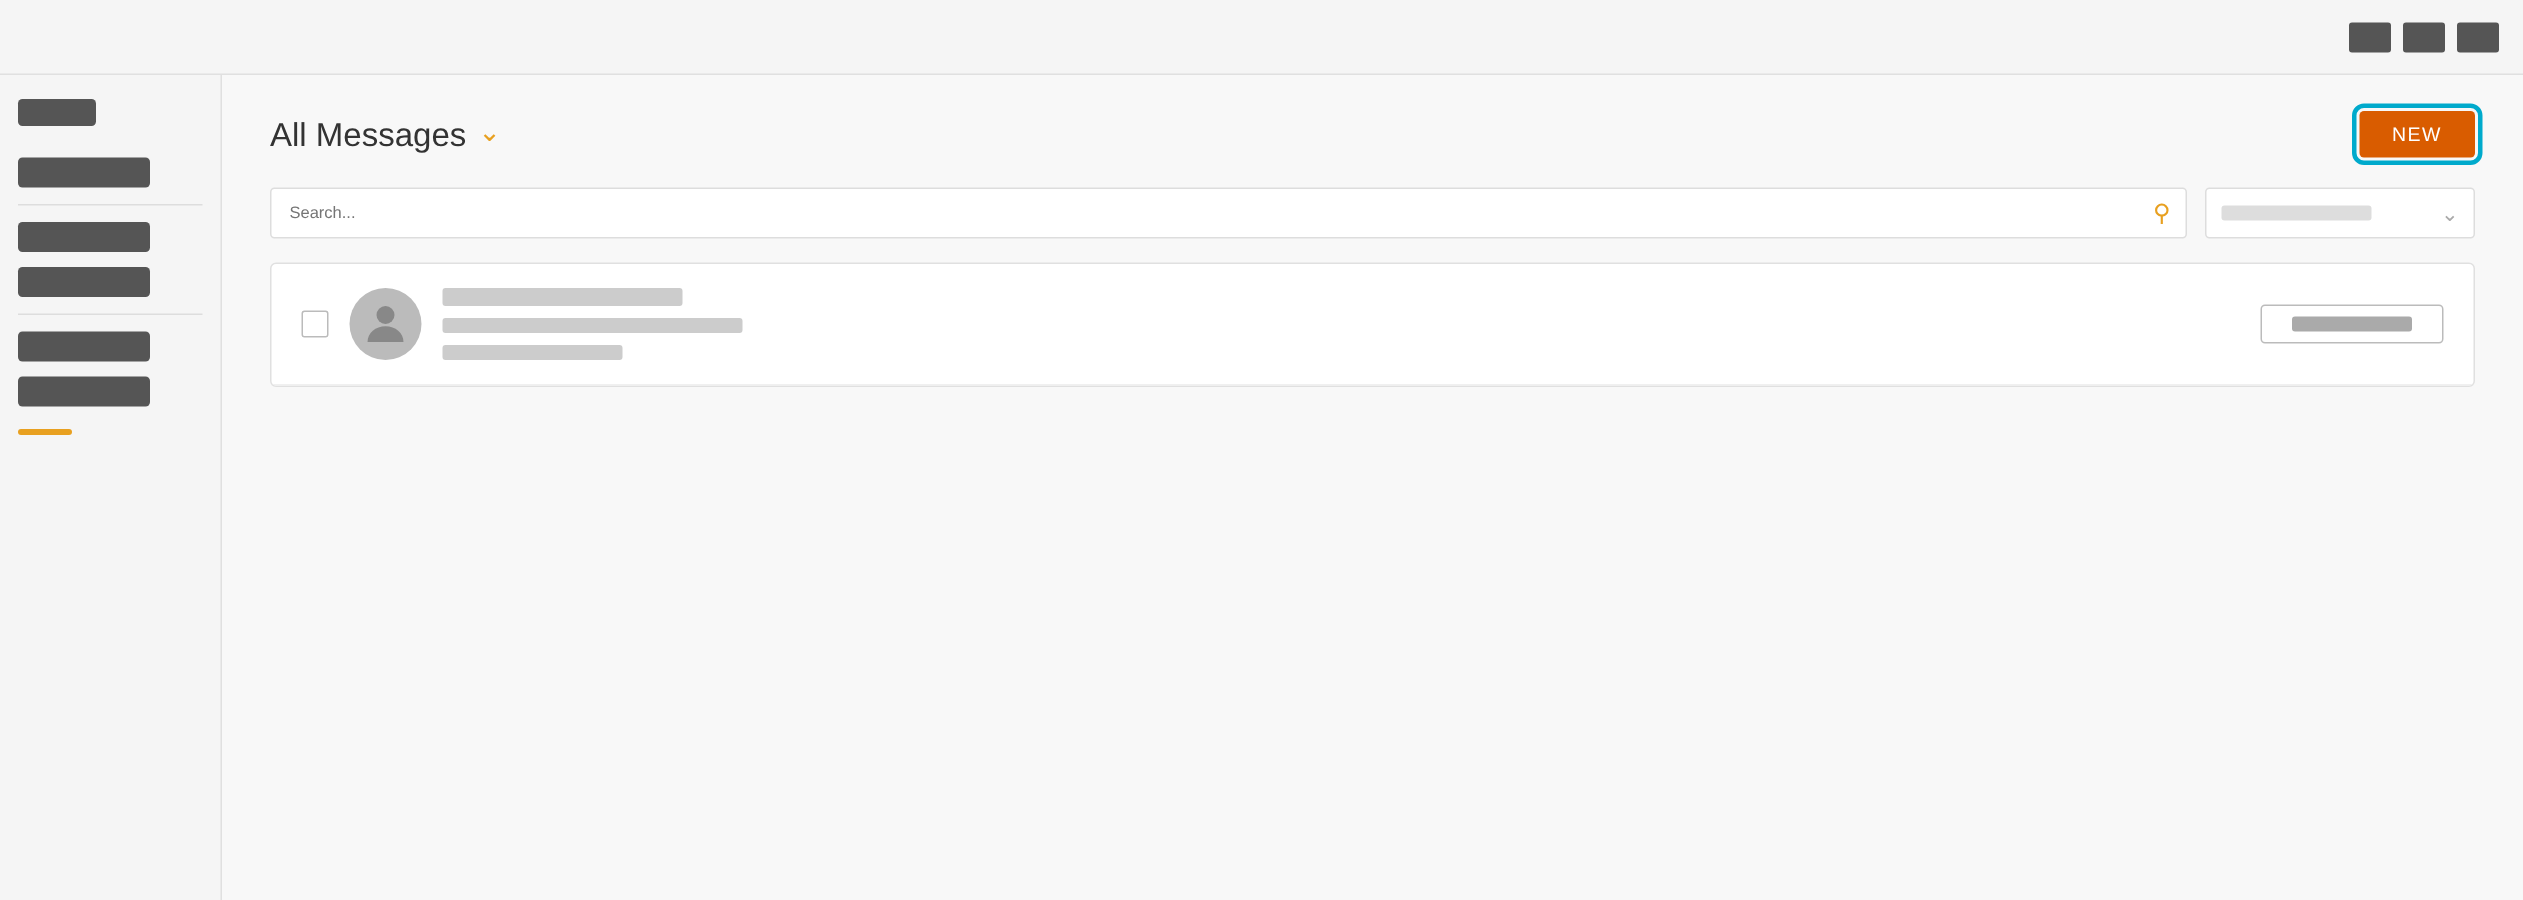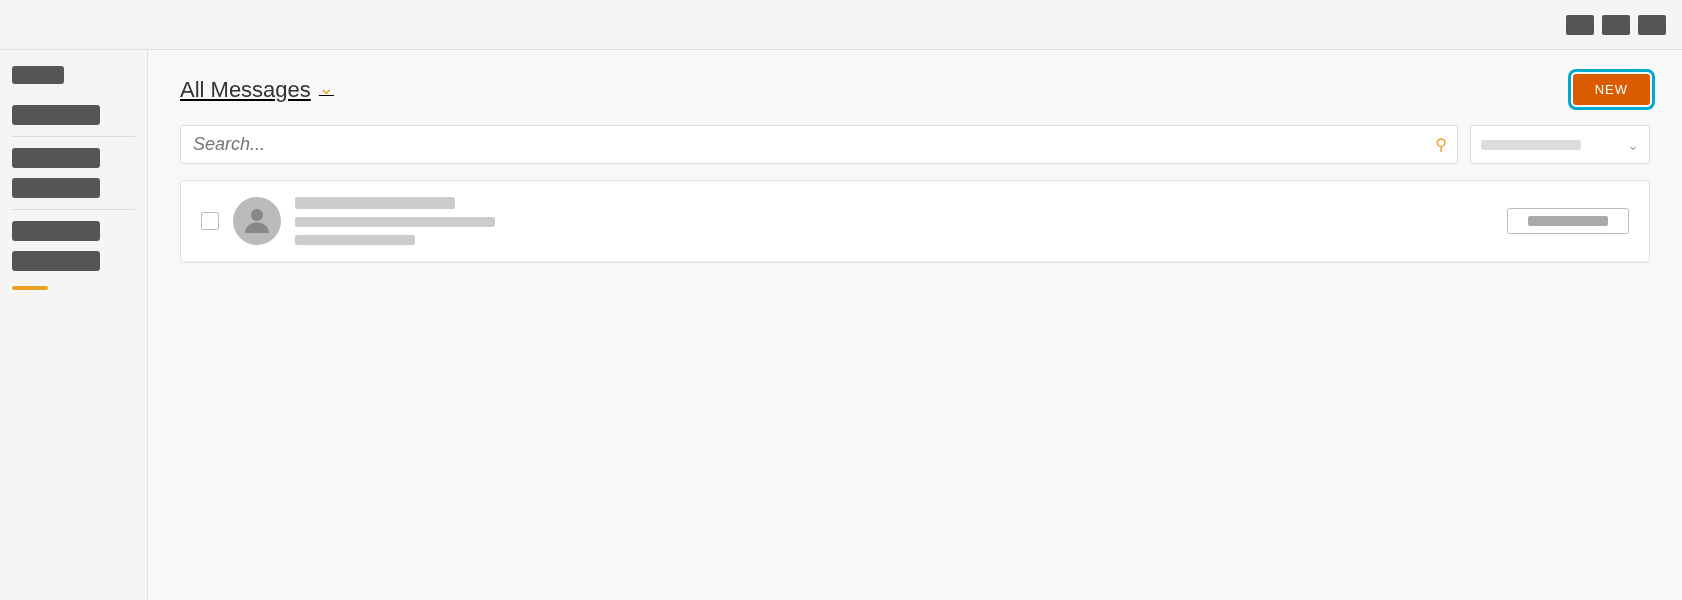--- a/index.html
+++ b/index.html
@@ -86,21 +86,20 @@
     .header-row {
       display: flex;
       align-items: center;
       justify-content: space-between;
       margin-bottom: 20px;
     }
     .page-title-wrap {
       display: flex;
       align-items: flex-start;
       gap: 8px;
-      text-decoration: underline;
     }
     .page-title {
       font-size: 22px;
       font-weight: 500;
       color: #333;
     }
     .chevron-icon {
       color: #e8a020;
       font-size: 18px;
     }
@@ -131,25 +130,24 @@
       border: 1px solid #ddd;
       border-radius: 3px;
       display: flex;
       align-items: center;
     }
     .search-input {
       flex: 1;
       border: none;
       outline: none;
       padding: 8px 36px 8px 12px;
-      font-size: 18px;
+      font-size: 11px;
       color: #999;
       background: transparent;
       border-radius: 3px;
-      font-style: italic;
     }
     .search-icon-wrap {
       position: absolute;
       right: 10px;
       color: #e8a020;
       font-size: 16px;
     }
     .filter-dropdown {
       width: 180px;
       background: #fff;

